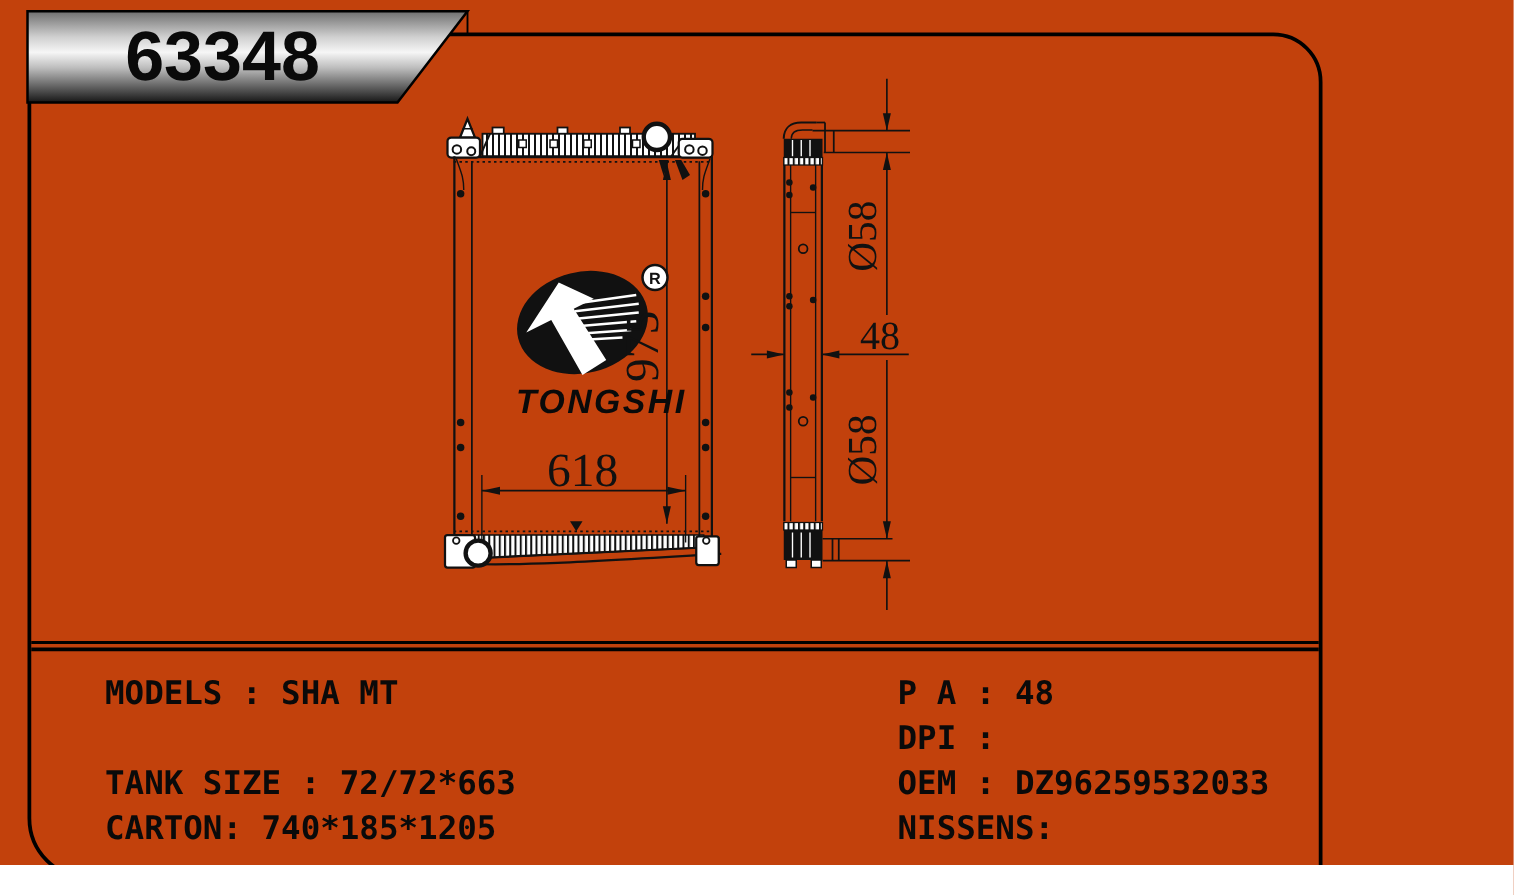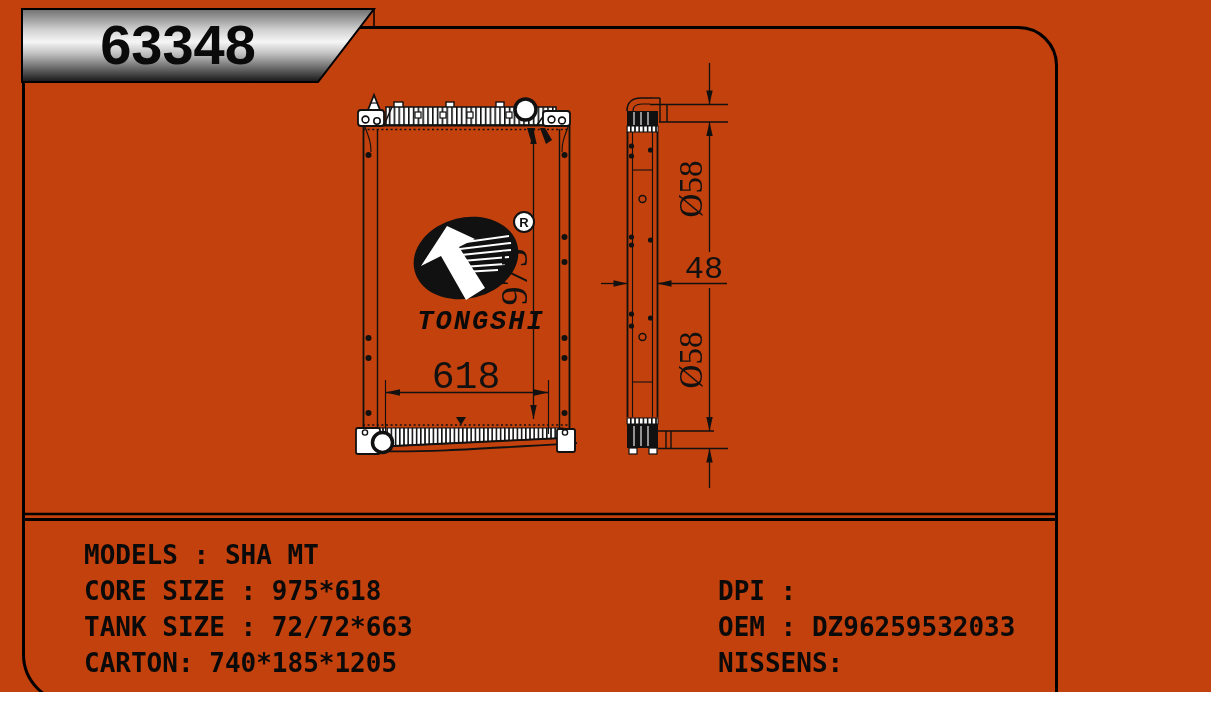--- a/index.html
+++ b/index.html
@@ -3,21 +3,21 @@
 <meta charset="utf-8">
 <style>
   html,body{margin:0;padding:0;background:#fff;}
   .page{position:relative;width:1211px;height:692px;background:#c2410c;overflow:hidden;
         font-family:"Liberation Sans","DejaVu Sans",sans-serif;color:#000;}
   svg{position:absolute;left:0;top:0;}
   .abs{position:absolute;}
   .part-number{left:24px;top:9px;width:308px;height:73px;line-height:71px;text-align:center;
                font-size:56px;font-weight:bold;letter-spacing:0px;color:#0a0a0a;}
   .dim{font-family:"Liberation Serif","DejaVu Serif",serif;color:#111;white-space:nowrap;}
-  .center{transform:translate(-50%,-50%);font-family:Liberation Mono, monospace;}
+  .center{transform:translate(-50%,-50%);}
   .vrot{transform:translate(-50%,-50%) rotate(-90deg);}
   .brand{font-weight:bold;font-style:italic;font-size:27px;letter-spacing:2px;color:#0a0a0a;margin-left:11px;}
   .rmark{width:22px;height:22px;border:2px solid #111;border-radius:50%;
          display:flex;align-items:center;justify-content:center;
          font-size:13px;font-weight:bold;color:#111;box-sizing:border-box;background:#fff;}
   .spec{font-family:"DejaVu Sans Mono","Liberation Mono",monospace;font-weight:bold;
         font-size:26px;line-height:28px;color:#0a0a0a;white-space:pre;}
 </style>
 </head>
 <body>
@@ -223,21 +223,21 @@
 <div class="abs dim center" style="left:466px;top:377px;font-size:38px;">618</div>
 <div class="abs dim vrot" style="left:514px;top:277px;font-size:38px;">975</div>
 <div class="abs dim center" style="left:704px;top:269px;font-size:32px;">48</div>
 <div class="abs dim vrot" style="left:691px;top:189px;font-size:33px;">Ø58</div>
 <div class="abs dim vrot" style="left:691px;top:360px;font-size:33px;">Ø58</div>
 
 <div class="abs brand center" style="left:470px;top:322px;">TONGSHI</div>
 <div class="abs rmark" style="left:513px;top:211px;">R</div>
 
 <div class="abs spec" style="left:84px;top:541px;text-align:right;">MODELS : SHA MT</div>
-<div class="abs spec" style="left:84px;top:577px;">CORE SIZE : 975*618</div>
 <div class="abs spec" style="left:84px;top:613px;">TANK SIZE : 72/72*663</div>
 <div class="abs spec" style="left:84px;top:649px;">CARTON: 740*185*1205</div>
 
+<div class="abs spec" style="left:718px;top:541px;">P A : 48</div>
 <div class="abs spec" style="left:718px;top:577px;">DPI :</div>
 <div class="abs spec" style="left:718px;top:613px;">OEM : DZ96259532033</div>
 <div class="abs spec" style="left:718px;top:649px;">NISSENS:</div>
 
 </div>
 
 </body></html>

